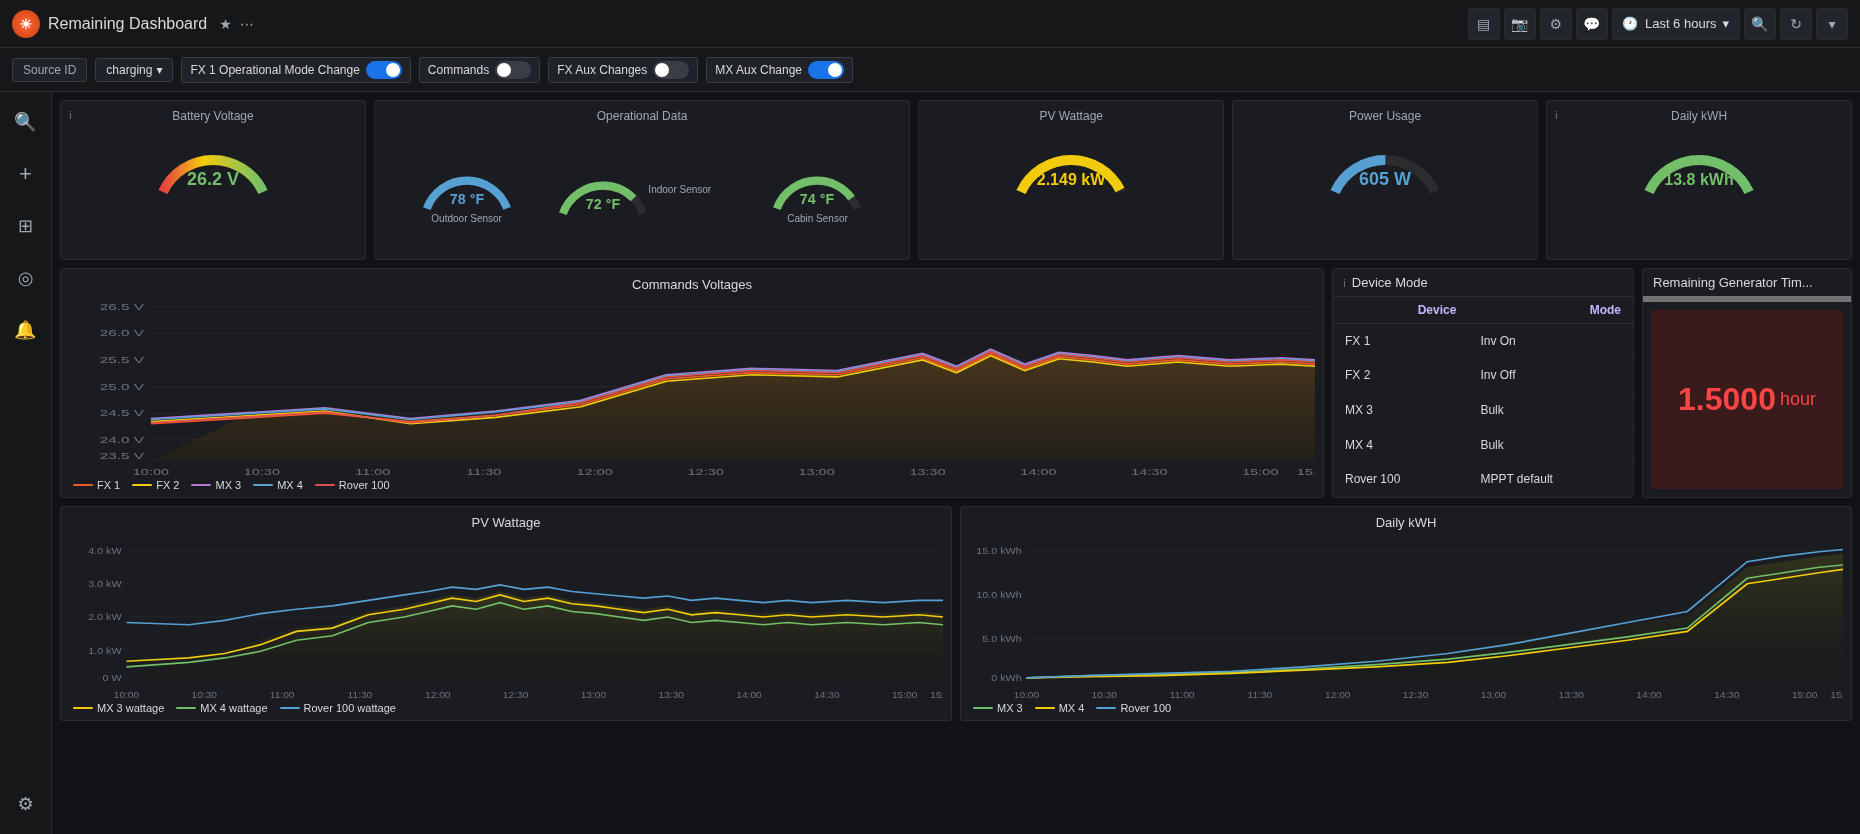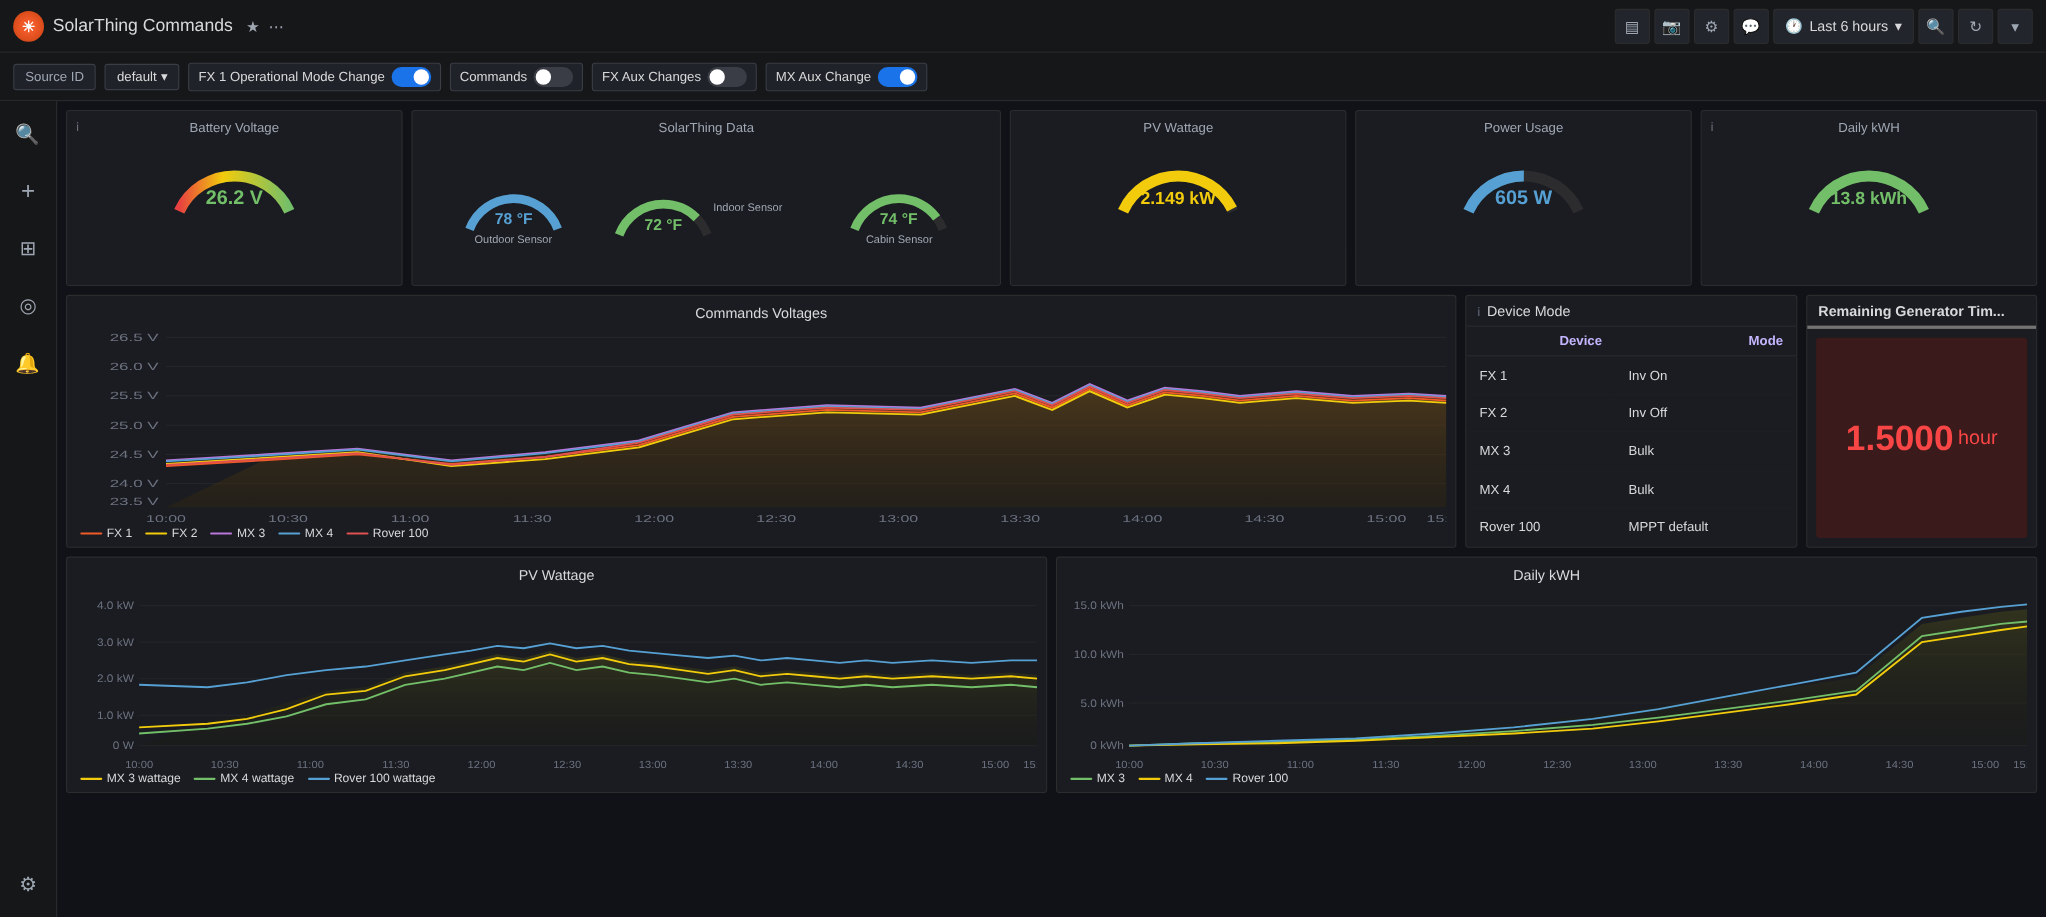--- a/index.html
+++ b/index.html
@@ -261,24 +261,23 @@
     .gen-panel {
       background: #1a1c21;
       border: 1px solid #2c2c2e;
       border-radius: 3px;
       width: 210px;
       display: flex;
       flex-direction: column;
     }
     .gen-header {
       padding: 6px 10px;
-      border-bottom: 3px solid #737373;
+      border-bottom: 6px solid #737373;
       font-size: 13px;
       color: #d8d9da;
-      font-weight: bold;
     }
     .gen-value-area {
       flex: 1;
       background: #3a1a1a;
       display: flex;
       align-items: center;
       justify-content: center;
       margin: 8px;
       border-radius: 3px;
     }
@@ -316,21 +315,21 @@
       border-radius: 1px;
     }
   </style>
 </head>
 <body>
 
 <div class="top-bar">
   <div class="logo">
     <span>☀</span>
   </div>
-  <span class="dashboard-title">SolarThing Commands</span>
+  <span class="dashboard-title">Remaining Dashboard</span>
   <div class="title-icons">
     <span style="cursor:pointer">★</span>
     <span style="cursor:pointer">⋯</span>
   </div>
   <div class="spacer"></div>
   <div class="top-right-icons">
     <div class="icon-btn">▤</div>
     <div class="icon-btn">📷</div>
     <div class="icon-btn">⚙</div>
     <div class="icon-btn">💬</div>
@@ -341,21 +340,21 @@
     </div>
     <div class="icon-btn">🔍</div>
     <div class="icon-btn">↻</div>
     <div class="icon-btn">▾</div>
   </div>
 </div>
 
 <div class="toolbar">
   <span class="toolbar-label">Source ID</span>
   <div class="toolbar-select">
-    <span>default</span>
+    <span>charging</span>
     <span>▾</span>
   </div>
   <div class="toggle-group">
     <span class="toggle-label">FX 1 Operational Mode Change</span>
     <div class="toggle on"></div>
   </div>
   <div class="toggle-group">
     <span class="toggle-label">Commands</span>
     <div class="toggle off"></div>
   </div>
@@ -396,21 +395,21 @@
               <stop offset="0%" stop-color="#e84040"></stop>
               <stop offset="40%" stop-color="#f2cc0c"></stop>
               <stop offset="100%" stop-color="#73bf69"></stop>
             </linearGradient>
           </defs>
           <text x="60" y="58" text-anchor="middle" fill="#73bf69" font-size="18" font-weight="bold">26.2 V</text>
         </svg>
       </div>
 
       <div class="gauge-panel" style="flex:1.8">
-        <span class="gauge-title">SolarThing Data</span>
+        <span class="gauge-title">Operational Data</span>
         <div style="display:flex; gap:8px; flex:1; align-items:center; justify-content:center; width:100%">
 
           <div style="display:flex;flex-direction:column;align-items:center;flex:1">
             <svg viewBox="0 0 100 65" style="width:90px;height:58px">
               <path d="M5,60 A48,48 0 0,1 95,60" stroke="#2c2c2e" stroke-width="9" fill="none"></path>
               <path d="M5,60 A48,48 0 0,1 95,60" stroke="url(#out-grad)" stroke-width="9" fill="none" stroke-dasharray="151" stroke-dashoffset="35"></path>
               <defs>
                 <linearGradient id="out-grad" x1="0" y1="0" x2="1" y2="0">
                   <stop offset="0%" stop-color="#56a0d3"></stop>
                   <stop offset="60%" stop-color="#56a0d3"></stop>

